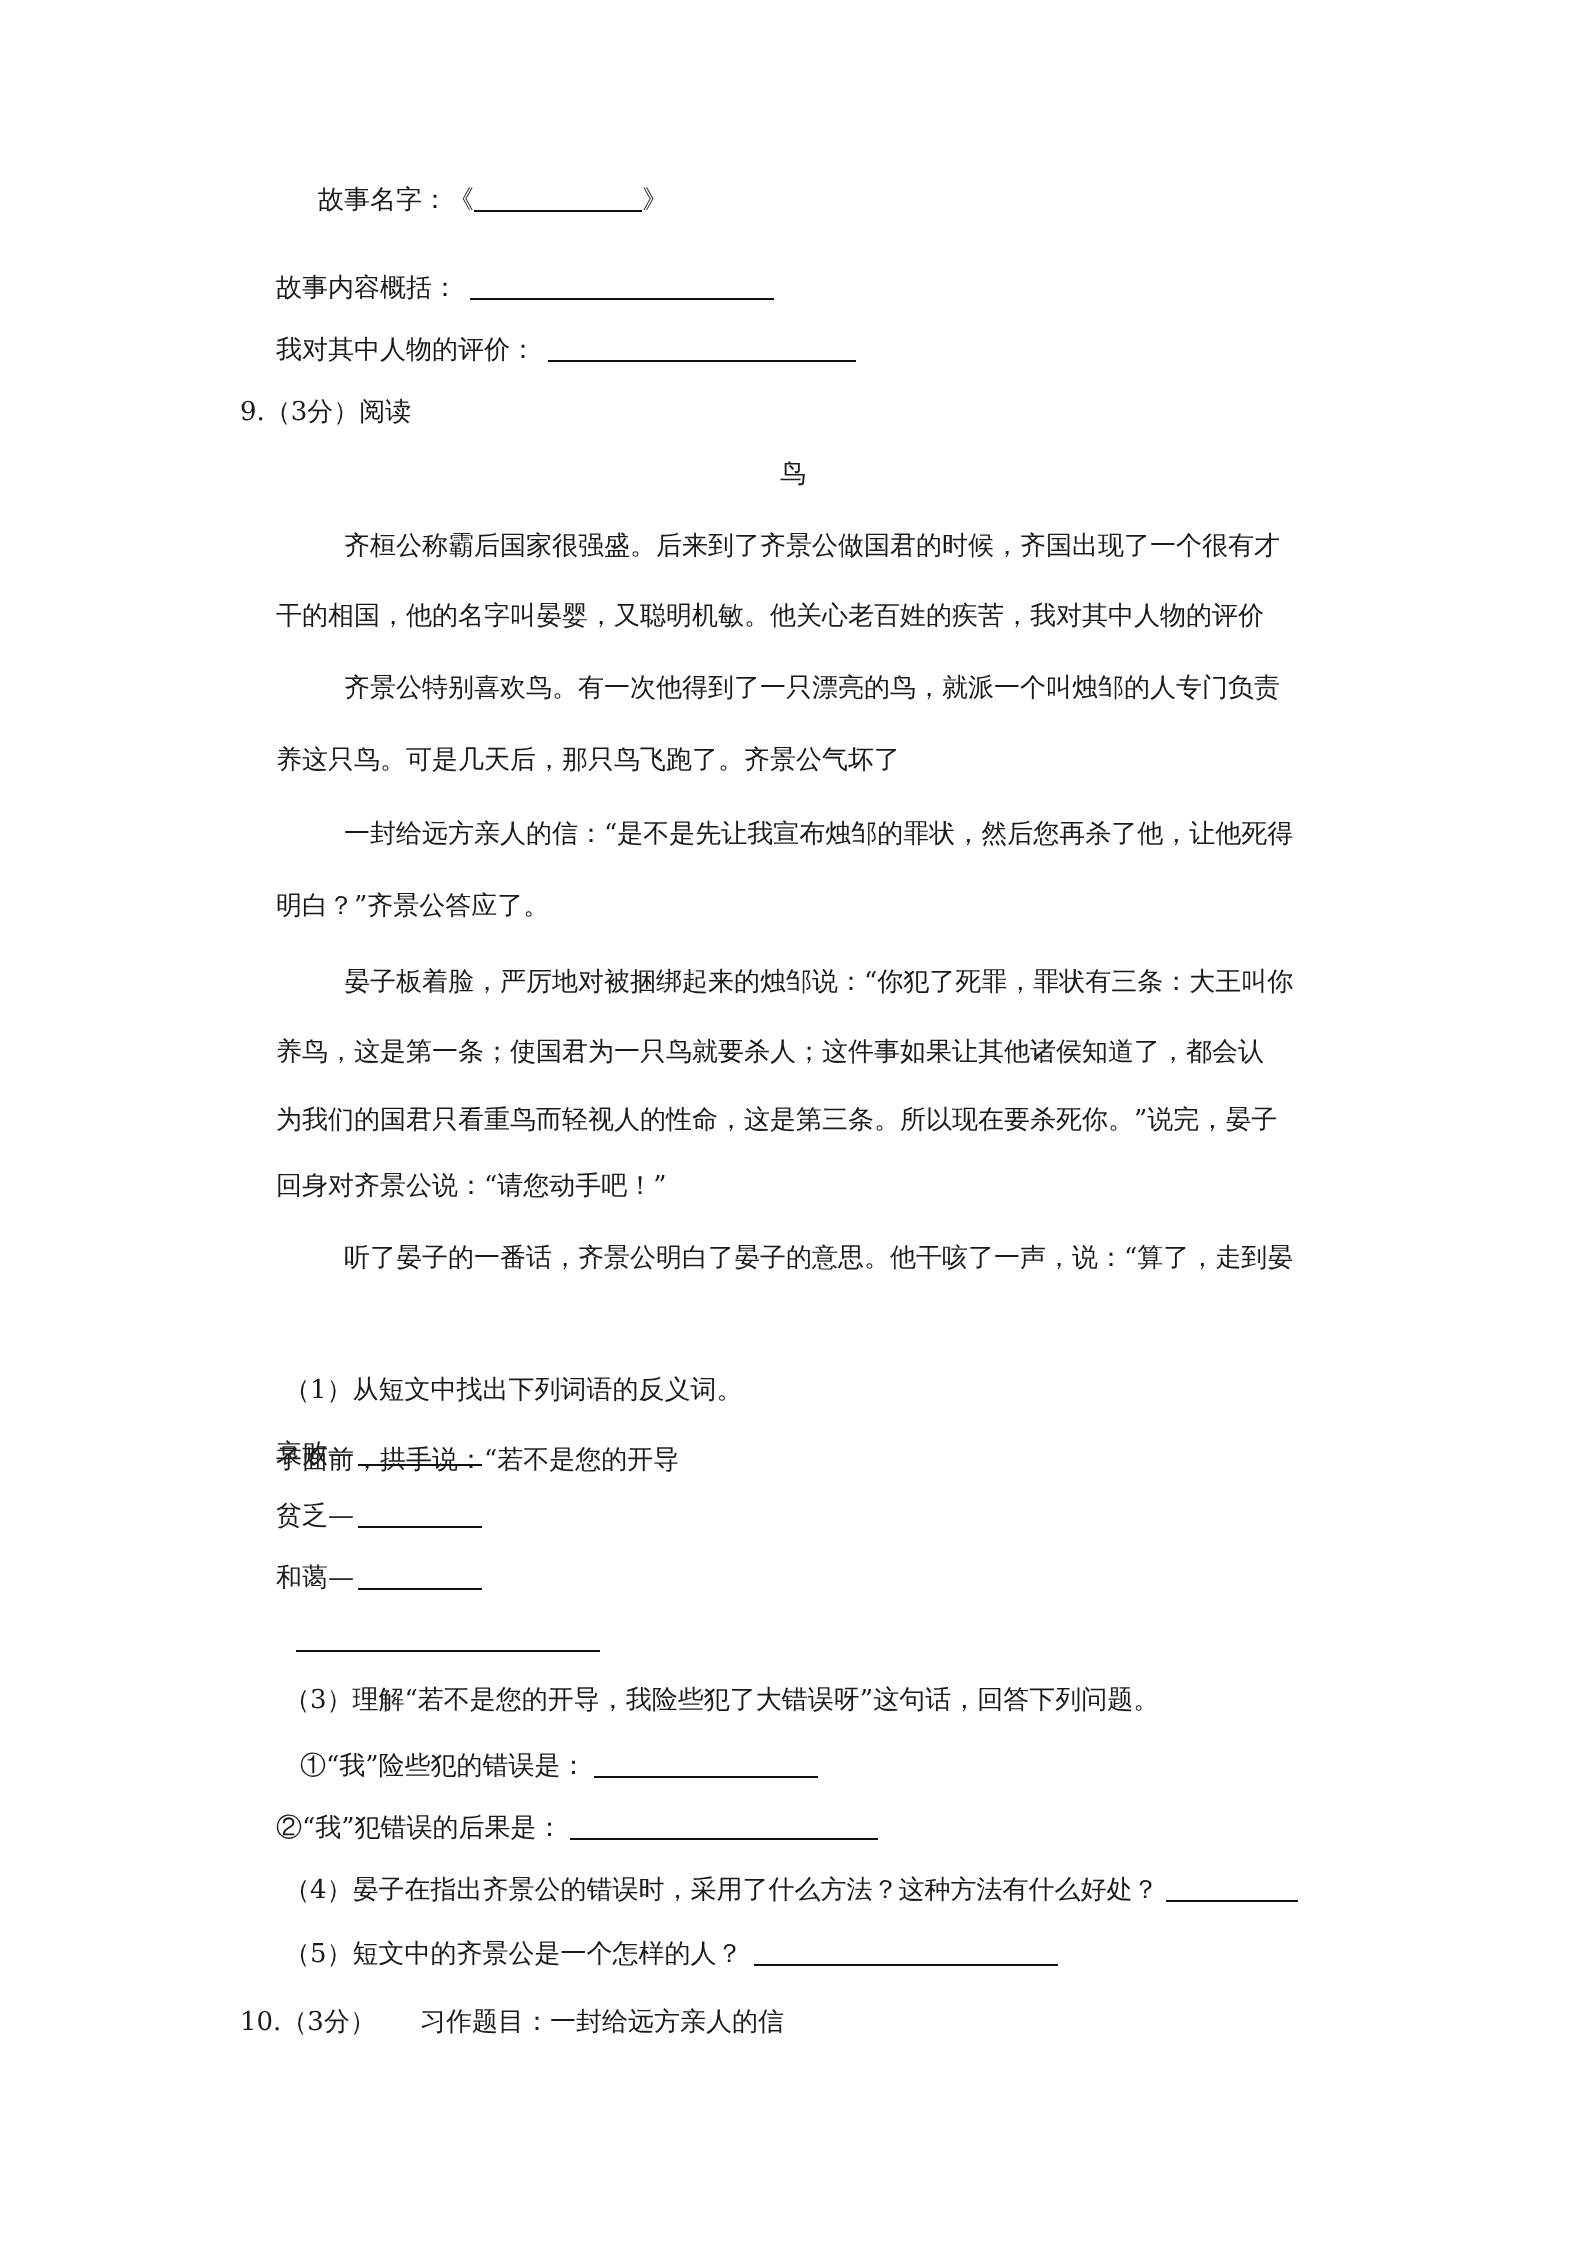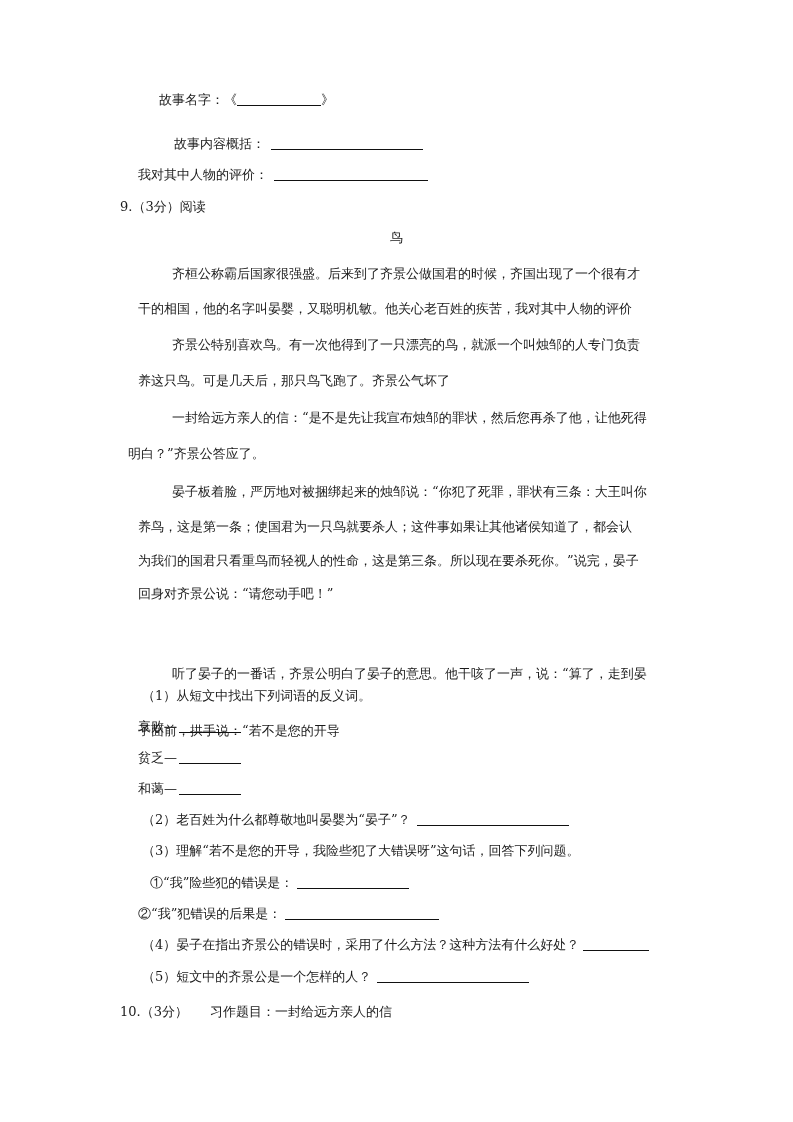--- a/index.html
+++ b/index.html
@@ -11,57 +11,57 @@
   .line { position: absolute; white-space: nowrap; line-height: 18px; }
   .blank { display: inline-block; border-bottom: 1px solid #111; height: 14px; vertical-align: -2px; }
   .title { position: absolute; left: 0; width: 793px; text-align: center; line-height: 18px; }
 </style>
 </head>
 <body>
 
 <div class="line" style="left:138px;top:91px;margin-left:21px;">
   <span>故事名字：《</span><span class="blank" style="width:84px;"></span><span>》</span>
 </div>
-<div class="line" style="left:138px;top:135px;margin-left:36px;">
+<div class="line" style="left:138px;top:135px;">
   <span>故事内容概括：</span><span class="blank" style="width:152px;margin-left:6px;"></span>
 </div>
 <div class="line" style="left:138px;top:166px;">
   <span>我对其中人物的评价：</span><span class="blank" style="width:154px;margin-left:6px;"></span>
 </div>
 
 <div class="line" style="left:120px;top:198px;">9.（3分）阅读</div>
 <div class="title" style="top:229px;">鸟</div>
 
 <div class="line" style="left:172px;top:265px;">齐桓公称霸后国家很强盛。后来到了齐景公做国君的时候，齐国出现了一个很有才</div>
 <div class="line" style="left:138px;top:300px;">干的相国，他的名字叫晏婴，又聪明机敏。他关心老百姓的疾苦，我对其中人物的评价</div>
 <div class="line" style="left:172px;top:336px;">齐景公特别喜欢鸟。有一次他得到了一只漂亮的鸟，就派一个叫烛邹的人专门负责</div>
 <div class="line" style="left:138px;top:372px;">养这只鸟。可是几天后，那只鸟飞跑了。齐景公气坏了</div>
 <div class="line" style="left:172px;top:409px;">一封给远方亲人的信：“是不是先让我宣布烛邹的罪状，然后您再杀了他，让他死得</div>
-<div class="line" style="left:128px;top:445px;">明白？”齐景公答应了。</div>
+<div class="line" style="left:138px;top:445px;">明白？”齐景公答应了。</div>
 <div class="line" style="left:172px;top:483px;">晏子板着脸，严厉地对被捆绑起来的烛邹说：“你犯了死罪，罪状有三条：大王叫你</div>
 <div class="line" style="left:138px;top:518px;">养鸟，这是第一条；使国君为一只鸟就要杀人；这件事如果让其他诸侯知道了，都会认</div>
 <div class="line" style="left:138px;top:552px;">为我们的国君只看重鸟而轻视人的性命，这是第三条。所以现在要杀死你。”说完，晏子</div>
 <div class="line" style="left:138px;top:585px;">回身对齐景公说：“请您动手吧！”</div>
-<div class="line" style="left:172px;top:621px;margin-top:44px;">听了晏子的一番话，齐景公明白了晏子的意思。他干咳了一声，说：“算了，走到晏</div>
+<div class="line" style="left:172px;top:621px;">听了晏子的一番话，齐景公明白了晏子的意思。他干咳了一声，说：“算了，走到晏</div>
 <div class="line" style="left:138px;top:686px;margin-top:36px;">子面前，拱手说：“若不是您的开导</div>
 
 <div class="line" style="left:142px;top:687px;">（1）从短文中找出下列词语的反义词。</div>
 
 <div class="line" style="left:138px;top:718px;">
   <span>衰败—</span><span class="blank" style="width:62px;margin-left:2px;"></span>
 </div>
 <div class="line" style="left:138px;top:749px;text-align:center;">
   <span>贫乏—</span><span class="blank" style="width:62px;margin-left:2px;"></span>
 </div>
 <div class="line" style="left:138px;top:780px;">
   <span>和蔼—</span><span class="blank" style="width:62px;margin-left:2px;"></span>
 </div>
 
 <div class="line" style="left:142px;top:811px;">
-  <span>（2）老百姓为什么都尊敬地叫晏婴为“晏子”？</span><span class="blank" style="width:152px;margin-left:6px;"></span>
+  <span class="blank" style="width:152px;margin-left:6px;"></span>
 </div>
 <div class="line" style="left:142px;top:842px;">（3）理解“若不是您的开导，我险些犯了大错误呀”这句话，回答下列问题。</div>
 <div class="line" style="left:138px;top:874px;margin-left:12px;">
   <span>①“我”险些犯的错误是：</span><span class="blank" style="width:112px;margin-left:4px;"></span>
 </div>
 <div class="line" style="left:138px;top:905px;">
   <span>②“我”犯错误的后果是：</span><span class="blank" style="width:154px;margin-left:4px;"></span>
 </div>
 <div class="line" style="left:142px;top:936px;">
   <span>（4）晏子在指出齐景公的错误时，采用了什么方法？这种方法有什么好处？</span><span class="blank" style="width:66px;margin-left:4px;"></span>

